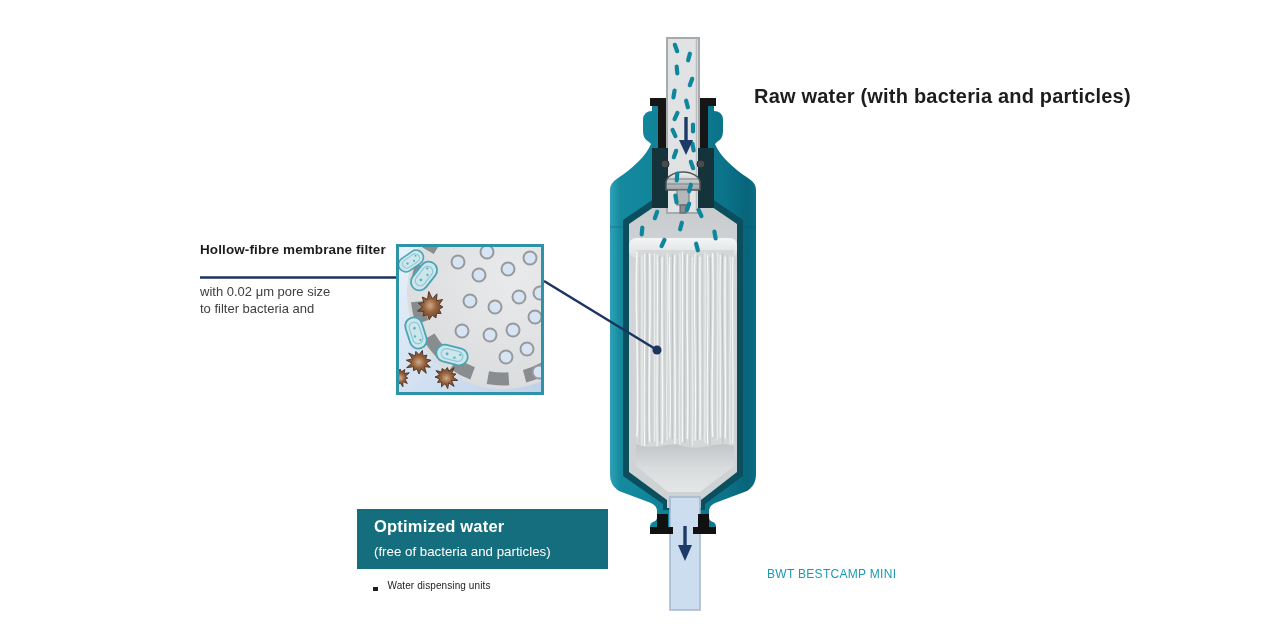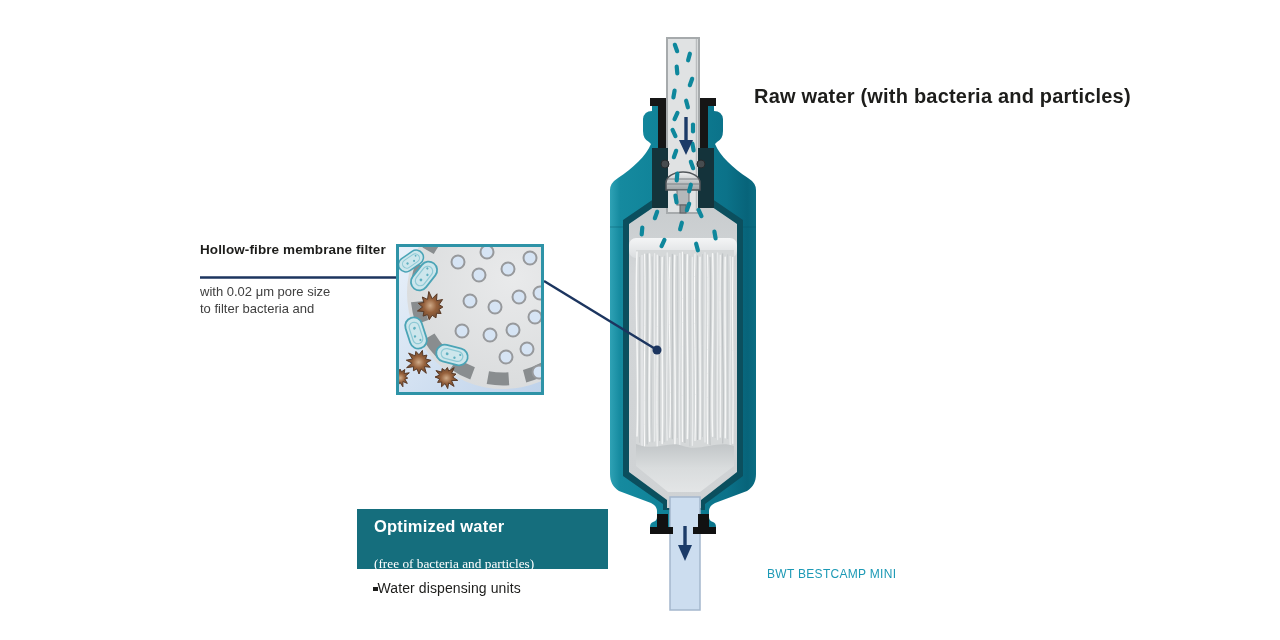--- a/index.html
+++ b/index.html
@@ -14,24 +14,24 @@
   }
   .callout{left:200px;top:242px;width:200px;}
   .callout .c-title{font-size:13.5px;font-weight:700;letter-spacing:.1px;}
   .callout .c-body{margin-top:26px;font-size:13px;line-height:17px;color:#404040;}
   .panel{
     left:357px;top:509px;width:251px;height:60px;
     background:var(--panel-teal,#156e7d);box-sizing:border-box;
     padding:8px 0 16px 17px;color:#ffffff;
   }
   .panel .p-title{font-size:16.5px;font-weight:700;letter-spacing:.2px;}
-  .panel .p-sub{font-size:13.3px;margin-top:20px;font-family:Liberation Serif, serif;}
+  .panel .p-sub{font-size:13.3px;margin-top:8px;}
   .bullet-row{left:373px;top:580px;display:flex;align-items:flex-start;}
   .bullet-row .sq{width:4.5px;height:4.5px;background:#1d1d1b;margin-top:6.5px;}
-  .bullet-row .b-label{font-size:14px;letter-spacing:.1px;}
+  .bullet-row .b-label{margin-left:10px;font-size:10px;letter-spacing:.1px;}
   .product{
     left:767px;top:564px;font-size:12px;line-height:21.5px;font-weight:400;
     letter-spacing:.3px;color:var(--brand-teal,#1b99b5);text-transform:uppercase;
   }
 </style>
 </head>
 <body>
 
 <div class="stage">
 

